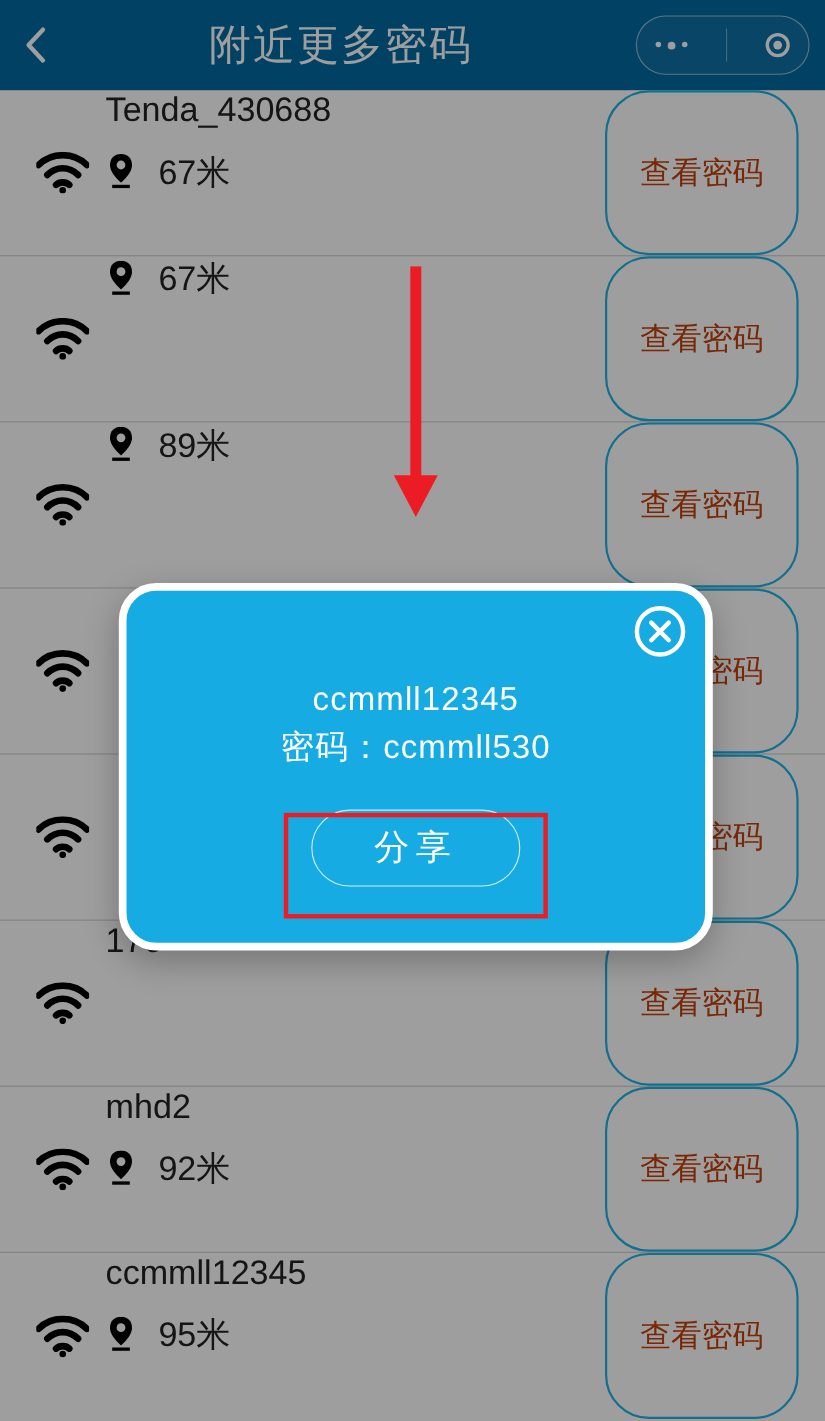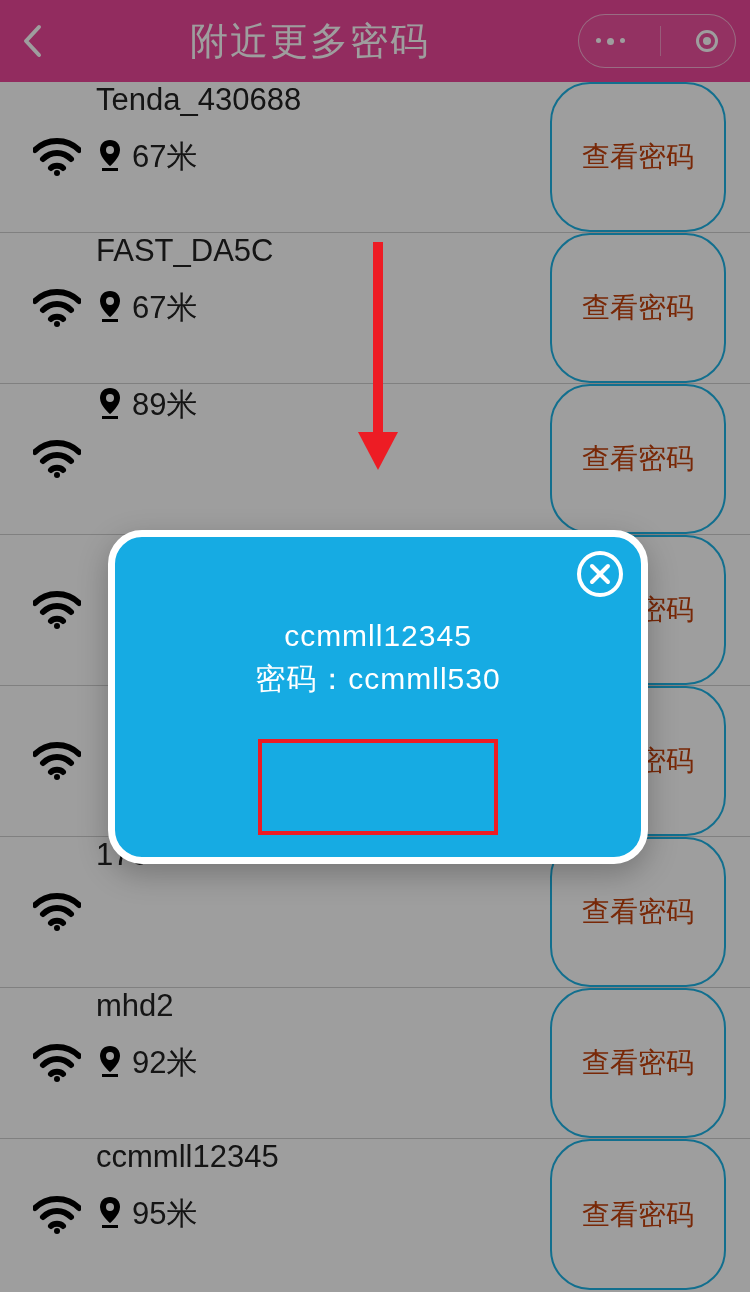--- a/index.html
+++ b/index.html
@@ -6,21 +6,21 @@
     body {
       width: 750px;
       height: 1292px;
       font-family: -apple-system, "PingFang SC", "Helvetica Neue", sans-serif;
       overflow: hidden;
       position: relative;
       background: #fff;
     }
     
     .header {
-      background: #ec4899;
+      background: #0369a1;
       height: 82px;
       display: flex;
       align-items: center;
       justify-content: space-between;
       padding: 0 14px 0 22px;
       color: #fff;
     }
     .back-btn { width: 40px; display:flex; align-items:center; }
     .title { font-size: 38px; font-weight: 500; letter-spacing: 2px; flex:1; text-align:center; margin-left:-20px;}
     .capsule {
@@ -41,21 +41,21 @@
     .list { }
     .row {
       height: 151px;
       border-bottom: 1px solid #cfcfcf;
       display: flex; 
       padding: 0 24px 0 30px;
     }
     .wifi-icon { width: 54px; display:flex; align-items:center; justify-content:center; }
     .row-main { flex:1; padding-left: 12px; }
     .ssid { font-size: 31px; color:#222; margin-bottom: 18px; }
-    .dist-line { display:flex; align-items:center; gap:10px; padding-left: 2px;}
+    .dist-line { display:flex; align-items:center; gap:22px; padding-left: 2px;}
     .dist { font-size: 31px; color:#222; }
     .view-btn {
       border: 2px solid #1eb3e6;
       color:#c2410c;
       font-size: 28px;
       padding: 13px 30px;
       border-radius: 40px;
       background: transparent;
     }
     
@@ -159,21 +159,20 @@
   <div class="row">
     <div class="wifi-icon">
       <svg width="48" height="38" viewBox="0 0 48 38">
           <path d="M2 12 C14 0 34 0 46 12" fill="none" stroke="#000" stroke-width="6" stroke-linecap="round"></path>
           <path d="M10 21 C18 13 30 13 38 21" fill="none" stroke="#000" stroke-width="6" stroke-linecap="round"></path>
           <path d="M18 30 C21 27 27 27 30 30" fill="none" stroke="#000" stroke-width="6" stroke-linecap="round"></path>
           <circle cx="24" cy="35" r="3" fill="#000"></circle>
         </svg>
     </div>
     <div class="row-main">
-      <div class="ssid">FAST_DA5C</div>
       <div class="dist-line">
         <span class="pin">
           <svg width="22" height="32" viewBox="0 0 22 32">
               <path d="M11 0 C5 0 1 4 1 10 C1 18 11 26 11 26 S21 18 21 10 C21 4 17 0 11 0 Z" fill="#000"></path>
               <circle cx="11" cy="10" r="4" fill="#fff"></circle>
               <rect x="3" y="28" width="16" height="3" fill="#000"></rect>
             </svg>
         </span>
         <span class="dist">67米</span>
       </div>
@@ -314,19 +313,20 @@
   <button class="modal-close">
     <svg width="22" height="22" viewBox="0 0 22 22">
       <line x1="3" y1="3" x2="19" y2="19" stroke="#fff" stroke-width="4" stroke-linecap="round"></line>
       <line x1="19" y1="3" x2="3" y2="19" stroke="#fff" stroke-width="4" stroke-linecap="round"></line>
     </svg>
   </button>
   <div class="modal-ssid">ccmmll12345</div>
   <div class="modal-pwd">
     <span>密码：</span><span>ccmmll530</span>
   </div>
+  <button class="share-btn">分享</button>
 </div>
 
 <svg class="arrow" width="50" height="230">
   <line x1="25" y1="0" x2="25" y2="195" stroke="#ed1c24" stroke-width="10"></line>
   <polygon points="5,190 45,190 25,228" fill="#ed1c24"></polygon>
 </svg>
 <div class="red-box" style="left:258px; top:739px; width:240px; height:96px;"></div>
 
 </body></html>

